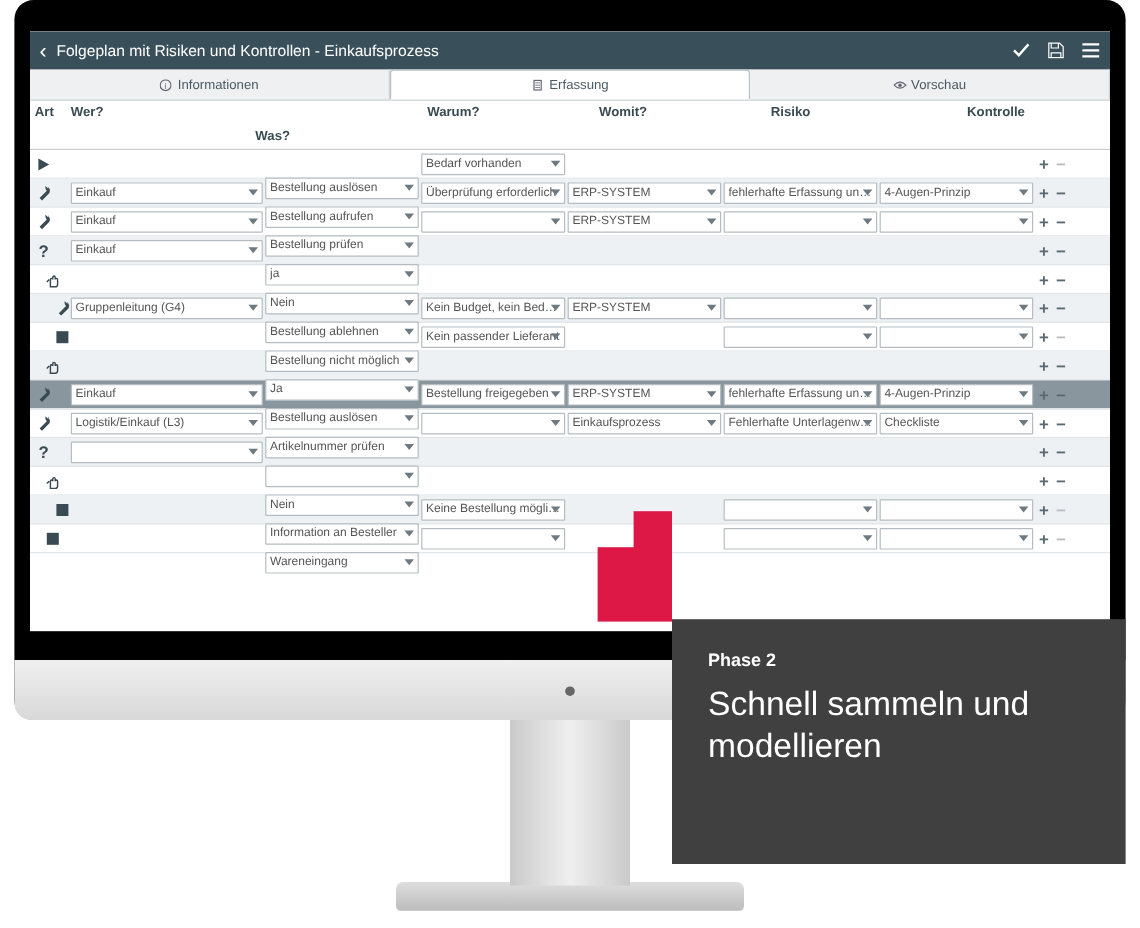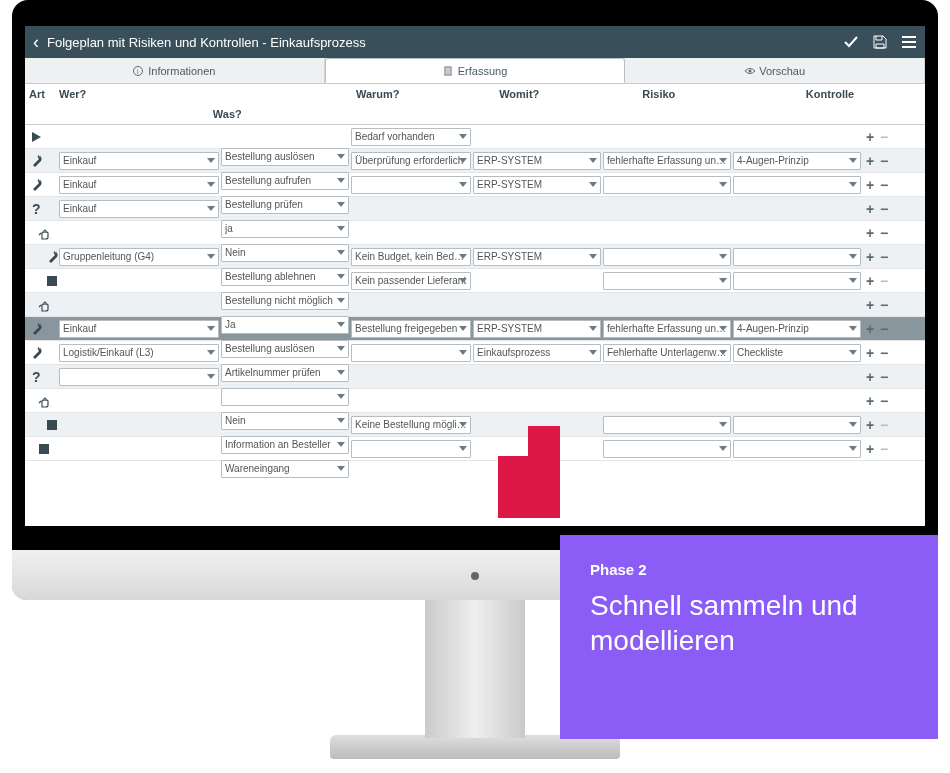--- a/index.html
+++ b/index.html
@@ -33,21 +33,21 @@
   .ind.i1{padding-left:10px;} .ind.i2{padding-left:18px;}
   .dd { height:18px; background:#fff; border:1px solid #b5bdc2; display:flex; align-items:center; padding:0 3px; position:relative; margin-right:2px; color:#555; border-radius:1px; }
   .dd .car { position:absolute; right:3px; top:5px; width:0;height:0;border-left:4px solid transparent;border-right:4px solid transparent;border-top:5px solid #6d7a82; }
   .dd.w-wer{width:160px;} .dd.w-was{width:128px;margin-top:40px;} .dd.w-warum{width:120px;} .dd.w-womit{width:128px;} .dd.w-risiko{width:128px;} .dd.w-kontrolle{width:128px;}
   .pm { width:14px; text-align:center; color:#5a6a72; font-size:14px; font-weight:bold; cursor:pointer; }
   .dd.vhidden{visibility:hidden;}
   .txt{white-space:nowrap;overflow:hidden;text-overflow:ellipsis;flex:1;}
   
   .red-step { position:absolute; top:456px; left:498px; width:62px; height:62px; background:#de1846; }
   .red-step::before{content:""; position:absolute; top:-30px; right:0; width:32px; height:32px; background:#de1846;}
-  .purple-card{ position:absolute; top:535px; left:560px; width:378px; height:204px; background:#8b5cf6; color:#fff; padding:26px 30px; }
+  .purple-card{ position:absolute; top:516px; left:560px; width:378px; height:204px; background:#404040; color:#fff; padding:26px 30px; }
   .purple-card .ph{font-size:15px; font-weight:bold; margin-bottom:10px;}
   .purple-card .txt2{font-size:28px; font-weight:300; line-height:1.25;}
 </style>
 </head>
 <body>
 
 <div class="stand-base"></div>
 <div class="stand-neck"></div>
 <div class="monitor-frame">
   <div class="monitor-chin">

